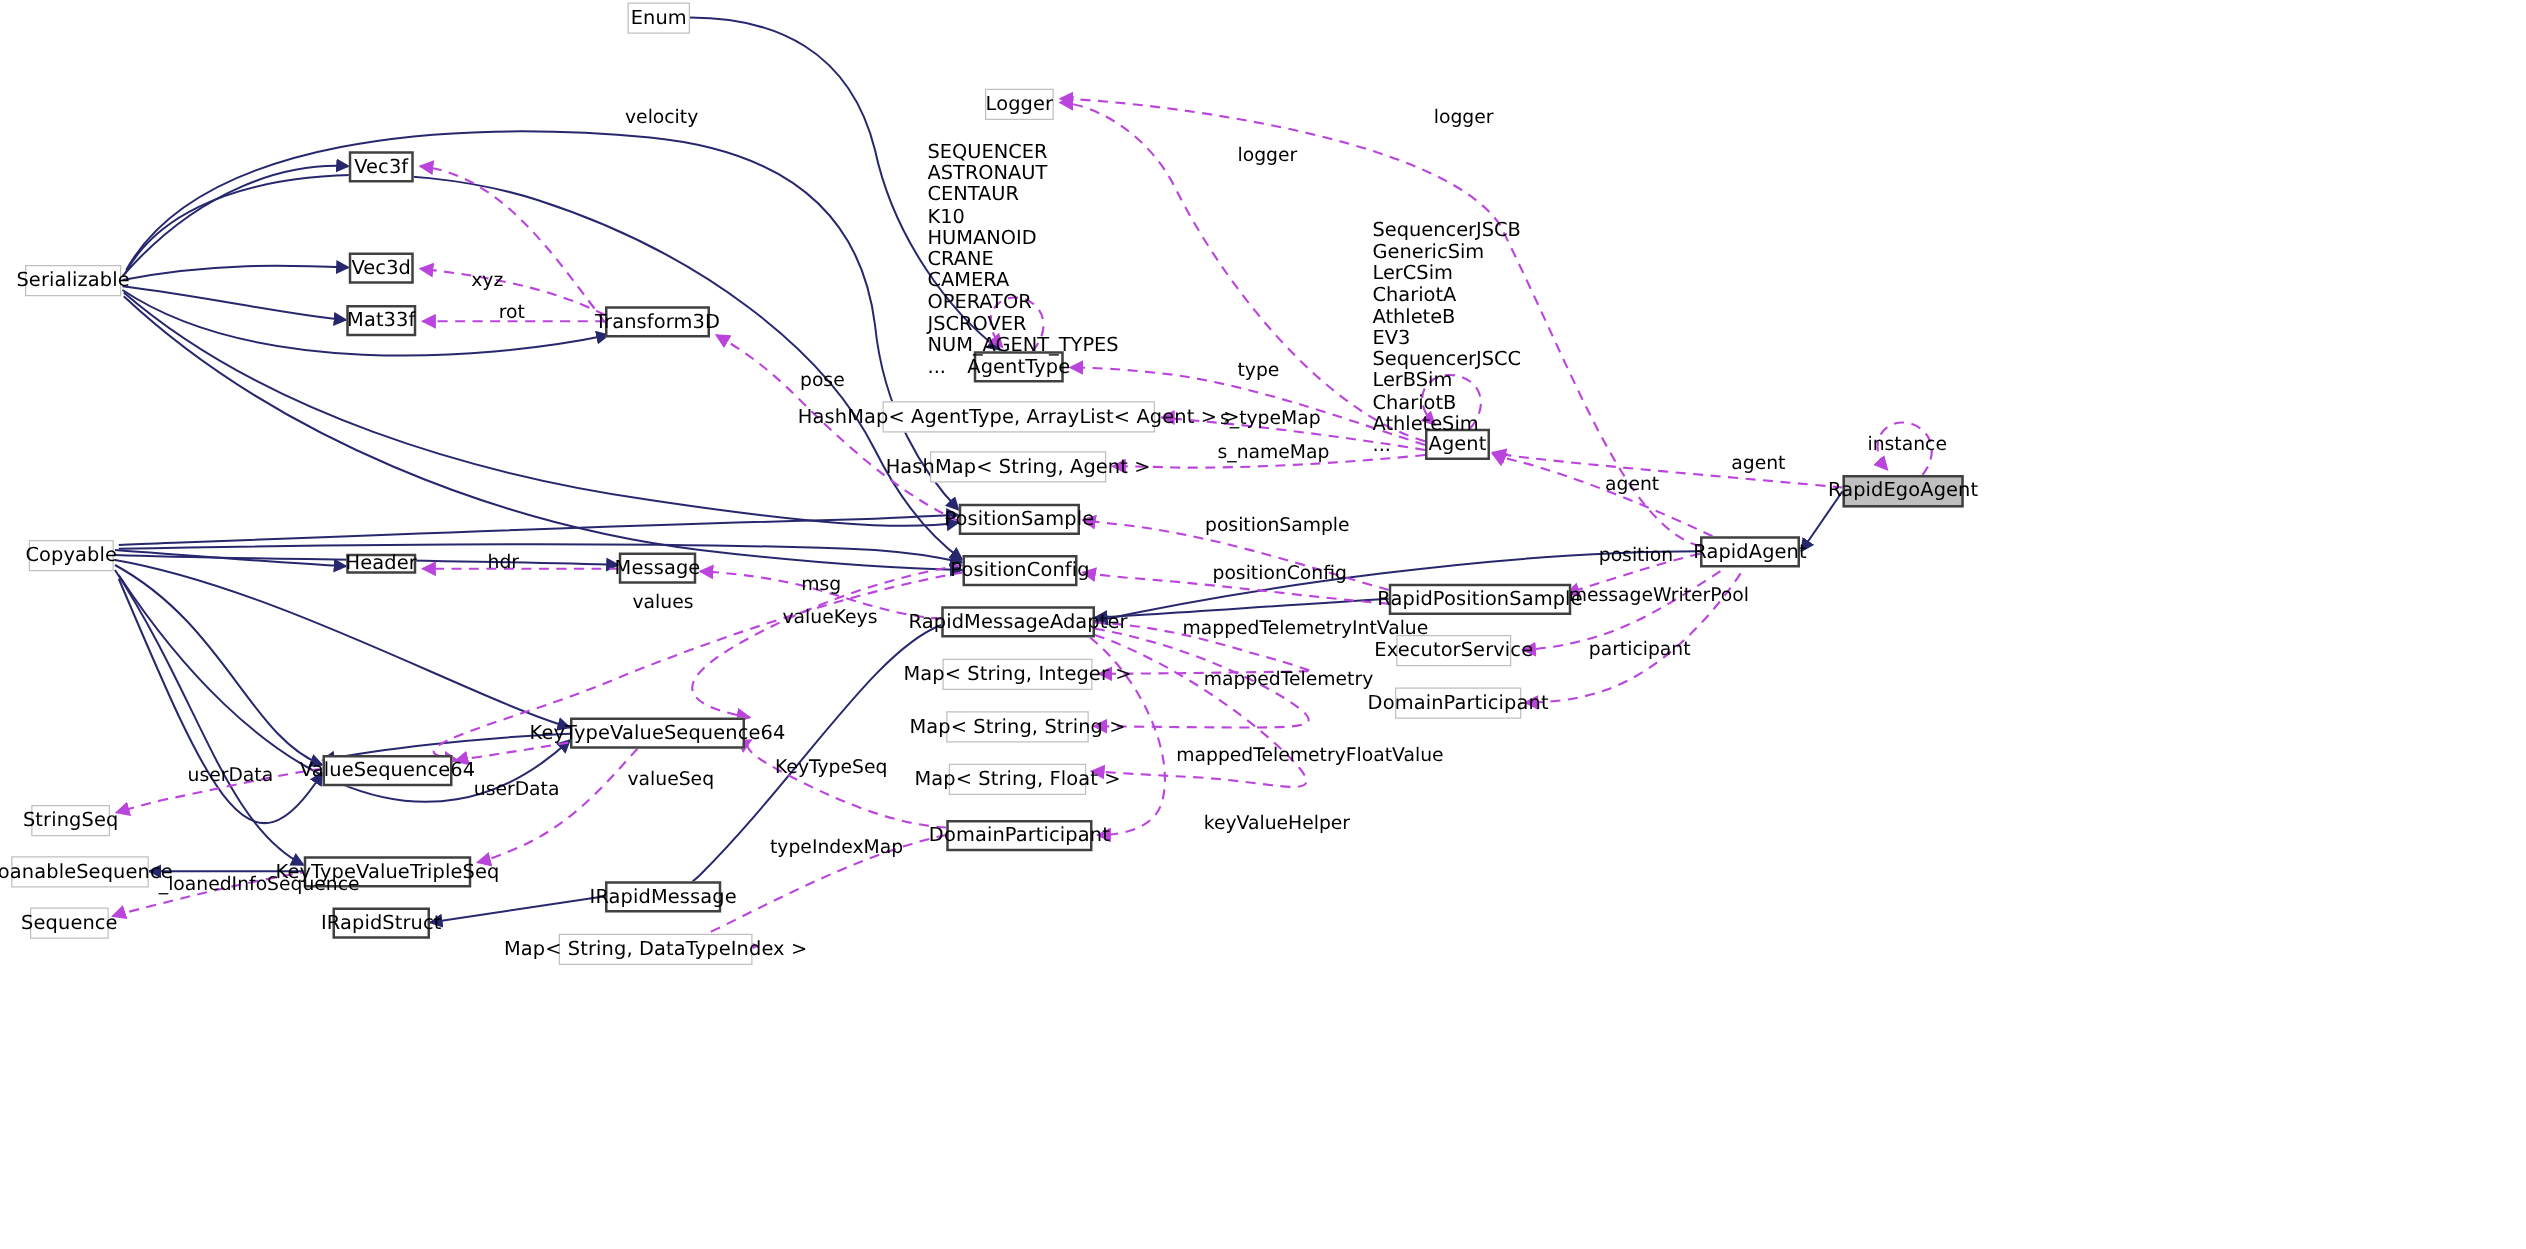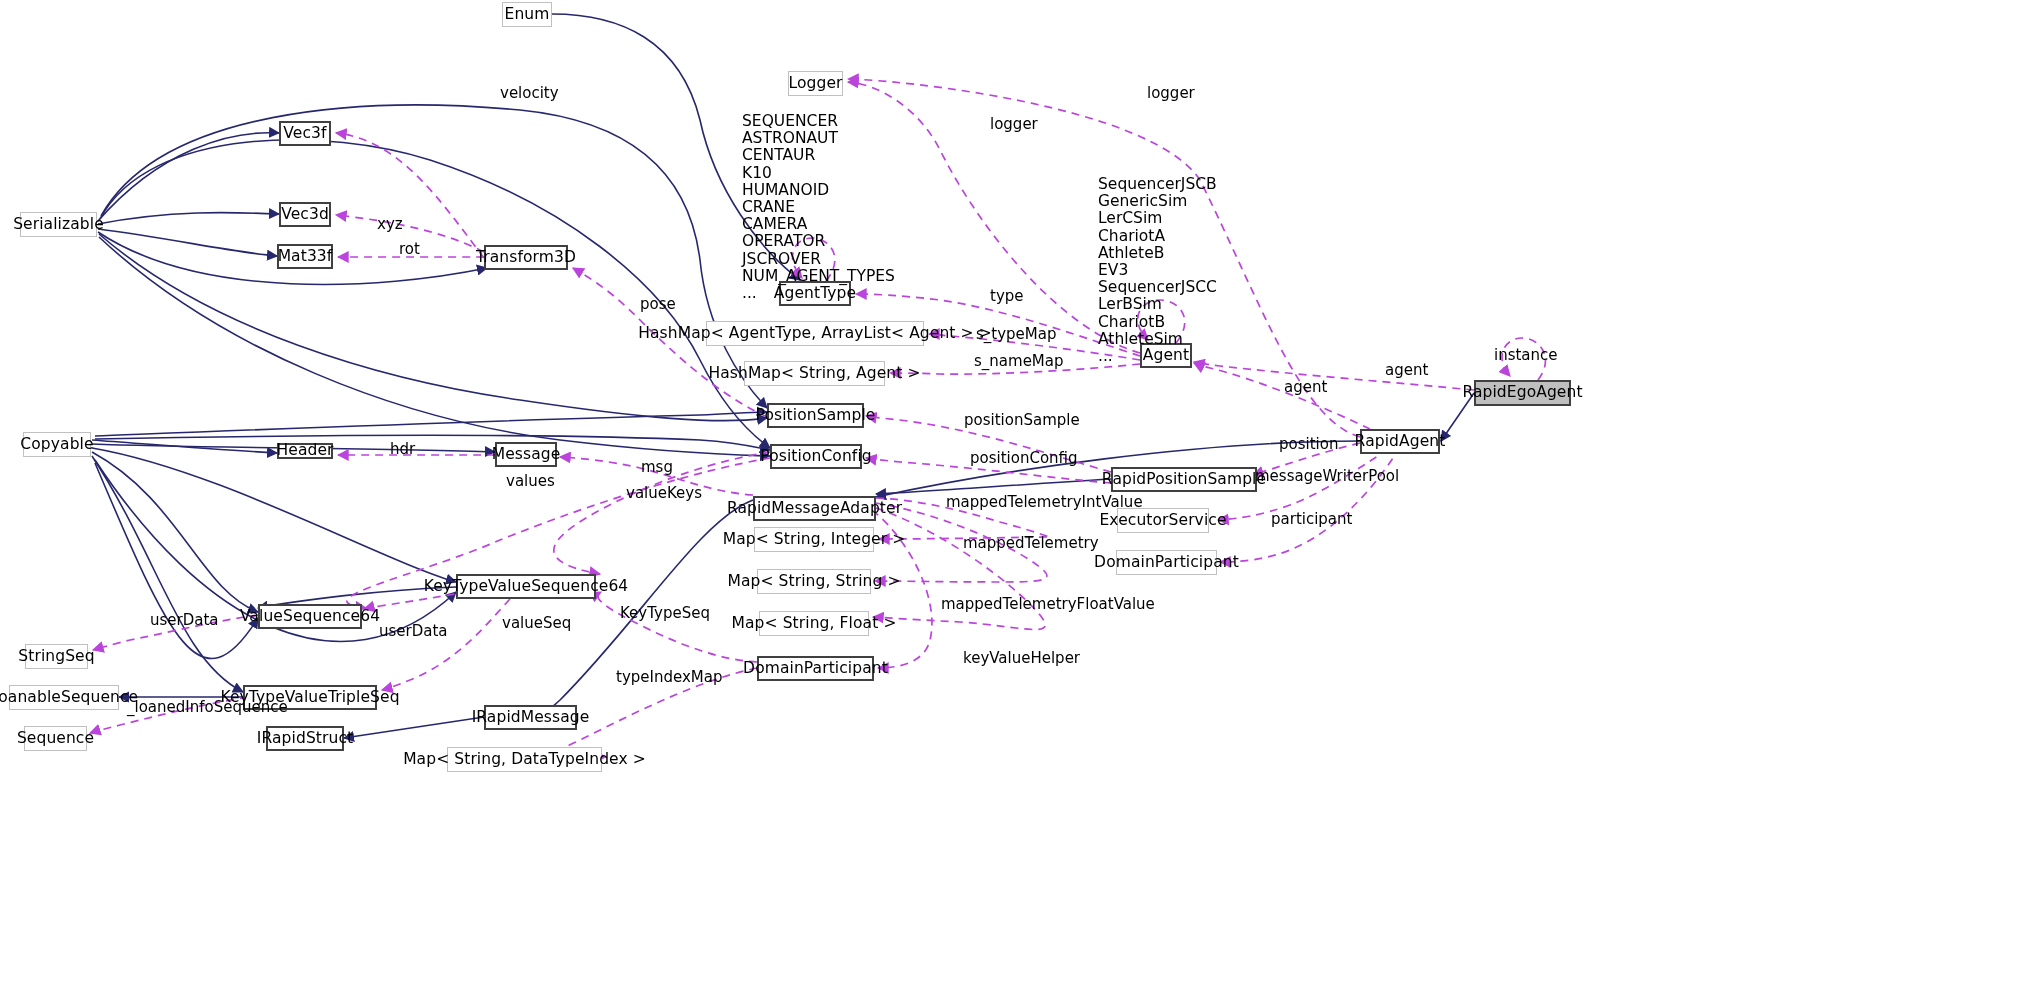--- a/index.html
+++ b/index.html
@@ -160,21 +160,21 @@
       <div class="node thin" style="left: 744px; top: 361px; width: 141px; height: 25px;">HashMap&lt; String, Agent &gt;</div>
       <div class="node thick" style="left: 1140px; top: 343px; width: 52px; height: 25px;">Agent</div>
       <div class="node filled" style="left: 1474px; top: 380px; width: 97px; height: 26px;">RapidEgoAgent</div>
       <div class="node thick" style="left: 767px; top: 403px; width: 97px; height: 25px;">PositionSample</div>
       <div class="node thick" style="left: 1360px; top: 429px; width: 80px; height: 25px;">RapidAgent</div>
       <div class="node thick" style="left: 277px; top: 443px; width: 56px; height: 16px;">Header</div>
       <div class="node thick" style="left: 495px; top: 442px; width: 62px; height: 25px;">Message</div>
       <div class="node thick" style="left: 770px; top: 444px; width: 92px; height: 25px;">PositionConfig</div>
       <div class="node thin" style="left: 23px; top: 432px; width: 68px; height: 25px;">Copyable</div>
       <div class="node thick" style="left: 1111px; top: 467px; width: 146px; height: 25px;">RapidPositionSample</div>
-      <div class="node thick" style="left: 753px; top: 496px; width: 123px; height: 25px;">RapidMessageAdapter</div>
+      <div class="node thick" style="left: 753px; top: 485px; width: 123px; height: 25px;">RapidMessageAdapter</div>
       <div class="node thin" style="left: 1117px; top: 508px; width: 92px; height: 25px;">ExecutorService</div>
       <div class="node thin" style="left: 754px; top: 527px; width: 120px; height: 25px;">Map&lt; String, Integer &gt;</div>
       <div class="node thin" style="left: 1116px; top: 550px; width: 101px; height: 25px;">DomainParticipant</div>
       <div class="node thin" style="left: 757px; top: 569px; width: 114px; height: 25px;">Map&lt; String, String &gt;</div>
       <div class="node thick" style="left: 456px; top: 574px; width: 140px; height: 25px;">KeyTypeValueSequence64</div>
       <div class="node thick" style="left: 258px; top: 604px; width: 104px; height: 25px;">ValueSequence64</div>
       <div class="node thin" style="left: 759px; top: 611px; width: 110px; height: 25px;">Map&lt; String, Float &gt;</div>
       <div class="node thin" style="left: 25px; top: 644px; width: 63px; height: 25px;">StringSeq</div>
       <div class="node thick" style="left: 757px; top: 656px; width: 117px; height: 25px;">DomainParticipant</div>
       <div class="node thin" style="left: 9px; top: 685px; width: 110px; height: 25px;">LoanableSequence</div>

